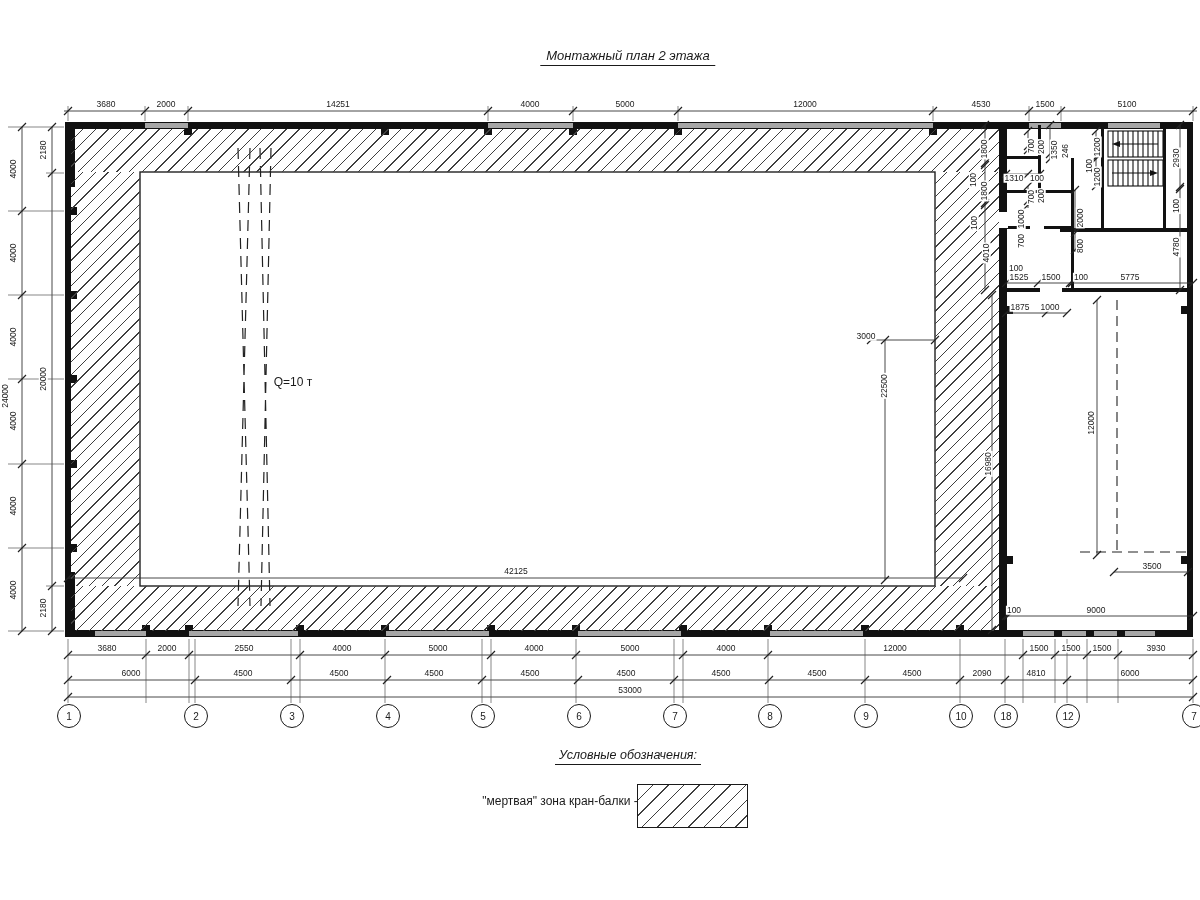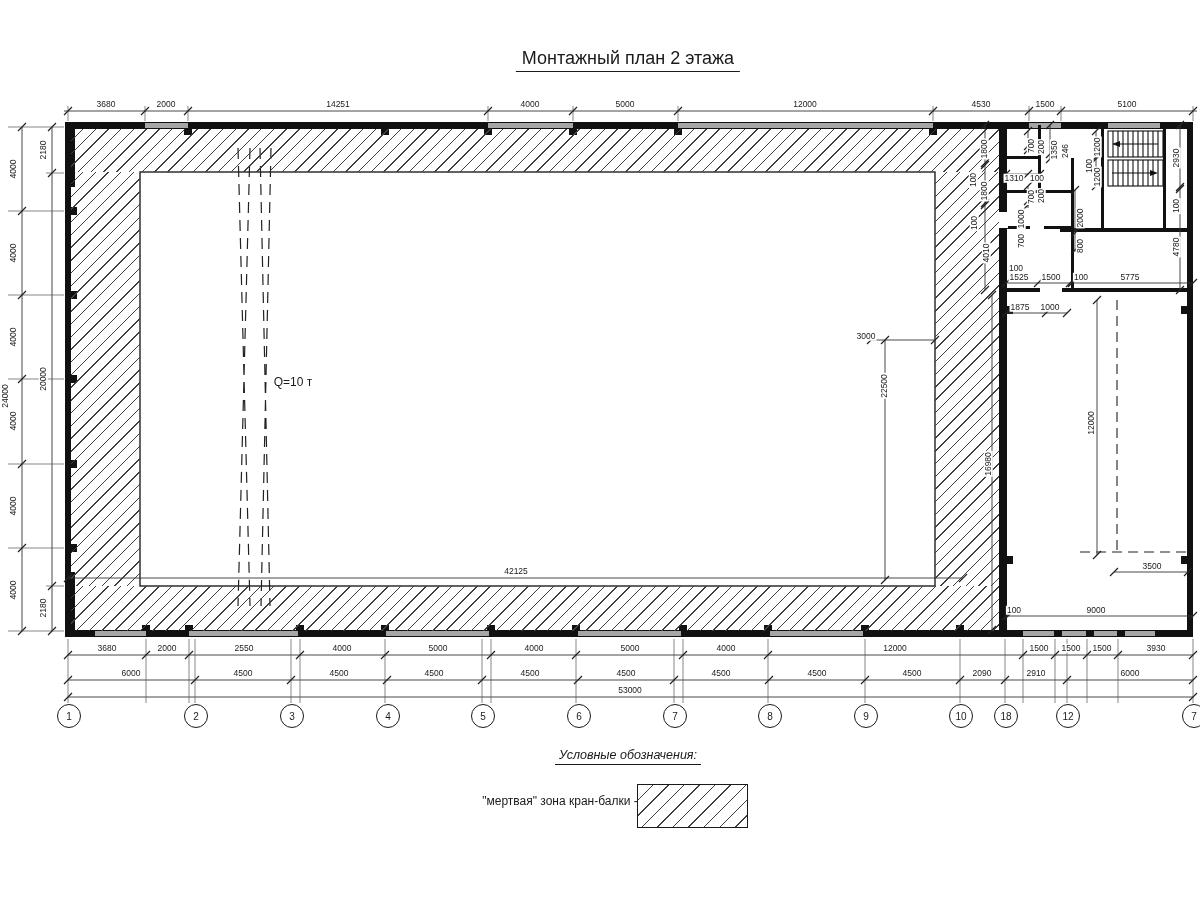--- a/index.html
+++ b/index.html
@@ -6,22 +6,22 @@
   .canvas{position:relative;width:1200px;height:900px;background:#fff;overflow:hidden;
           font-family:"Liberation Sans",sans-serif;color:#1a1a1a}
   svg{position:absolute;left:0;top:0}
   .dl{position:absolute;transform:translate(-50%,-50%);font-size:8.5px;line-height:1;
       background:#fff;padding:0 1px;white-space:nowrap;z-index:5}
   .dl.v{transform:translate(-50%,-50%) rotate(-90deg)}
   .dl.big{font-size:12px}
   .hatch{position:absolute;background:repeating-linear-gradient(135deg,transparent 0 8px,#3f3f3f 8px 9px);z-index:1}
   .axis{position:absolute;width:22px;height:22px;border:1.2px solid #1a1a1a;border-radius:50%;
         display:flex;align-items:center;justify-content:center;font-size:10px;background:#fff;z-index:5}
-  .title{position:absolute;left:628px;top:48px;transform:translate(-50%,0);
-         font-size:18px;border-bottom:1.2px solid #1a1a1a;padding:0 6px 2px;z-index:6}
+  .title{position:absolute;left:628px;top:48px;transform:translate(-50%,0);font-style:italic;
+         font-size:13px;border-bottom:1.2px solid #1a1a1a;padding:0 6px 2px;z-index:6}
   .legend-h{position:absolute;left:628px;top:748px;transform:translate(-50%,0);font-style:italic;
             font-size:12.5px;border-bottom:1.2px solid #1a1a1a;padding:0 4px 2px;z-index:6}
   .legend-label{position:absolute;left:560px;top:801px;transform:translate(-50%,-50%);
                 font-size:12px;white-space:nowrap;z-index:6}
   .swatch{position:absolute;left:637px;top:784px;width:109px;height:42px;border:1.2px solid #1a1a1a;
           background:repeating-linear-gradient(135deg,#fff 0 10px,#3f3f3f 10px 11px);z-index:6}
 </style>
 </head>
 <body>
 
@@ -171,21 +171,21 @@
   <div class="dl" style="left:131px;top:673px">6000</div>
   <div class="dl" style="left:243px;top:673px">4500</div>
   <div class="dl" style="left:339px;top:673px">4500</div>
   <div class="dl" style="left:434px;top:673px">4500</div>
   <div class="dl" style="left:530px;top:673px">4500</div>
   <div class="dl" style="left:626px;top:673px">4500</div>
   <div class="dl" style="left:721px;top:673px">4500</div>
   <div class="dl" style="left:817px;top:673px">4500</div>
   <div class="dl" style="left:912px;top:673px">4500</div>
   <div class="dl" style="left:982px;top:673px">2090</div>
-  <div class="dl" style="left:1036px;top:673px">2910</div>
+  <div class="dl" style="left:1036px;top:673px">4810</div>
   <div class="dl" style="left:1130px;top:673px">6000</div>
   <div class="dl" style="left:630px;top:690px">53000</div>
 
   <div class="dl big" style="left:293px;top:382px">Q=10 т</div>
   <div class="dl" style="left:866px;top:336px">3000</div>
   <div class="dl v" style="left:884px;top:386px">22500</div>
   <div class="dl" style="left:516px;top:571px">42125</div>
 
   <div class="dl v" style="left:984px;top:149px">1800</div>
   <div class="dl v" style="left:973px;top:180px">100</div>

